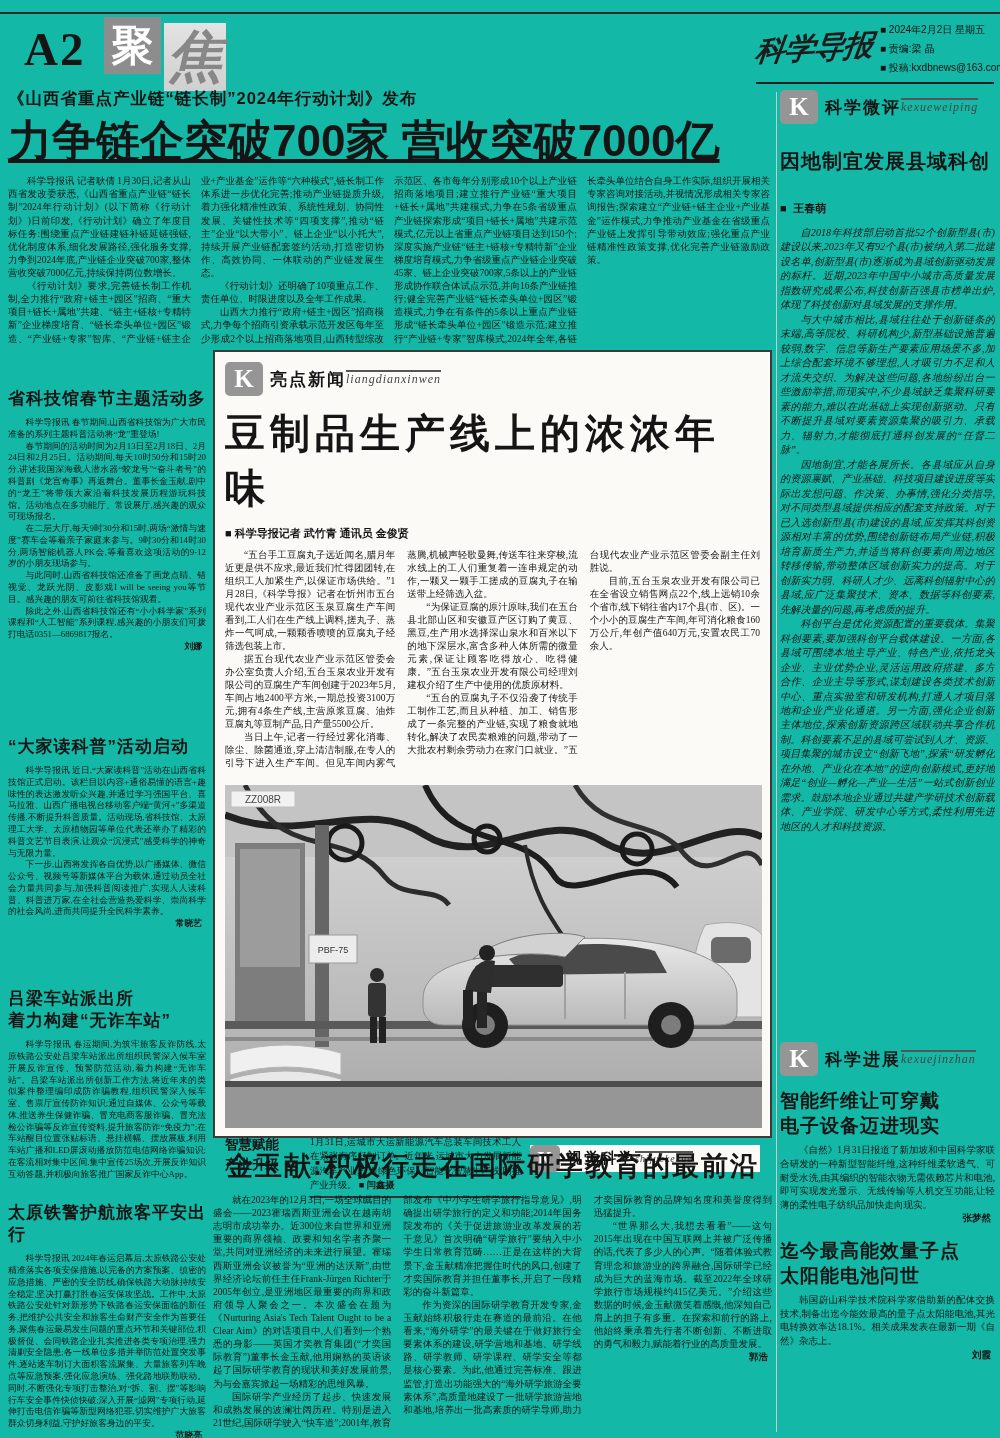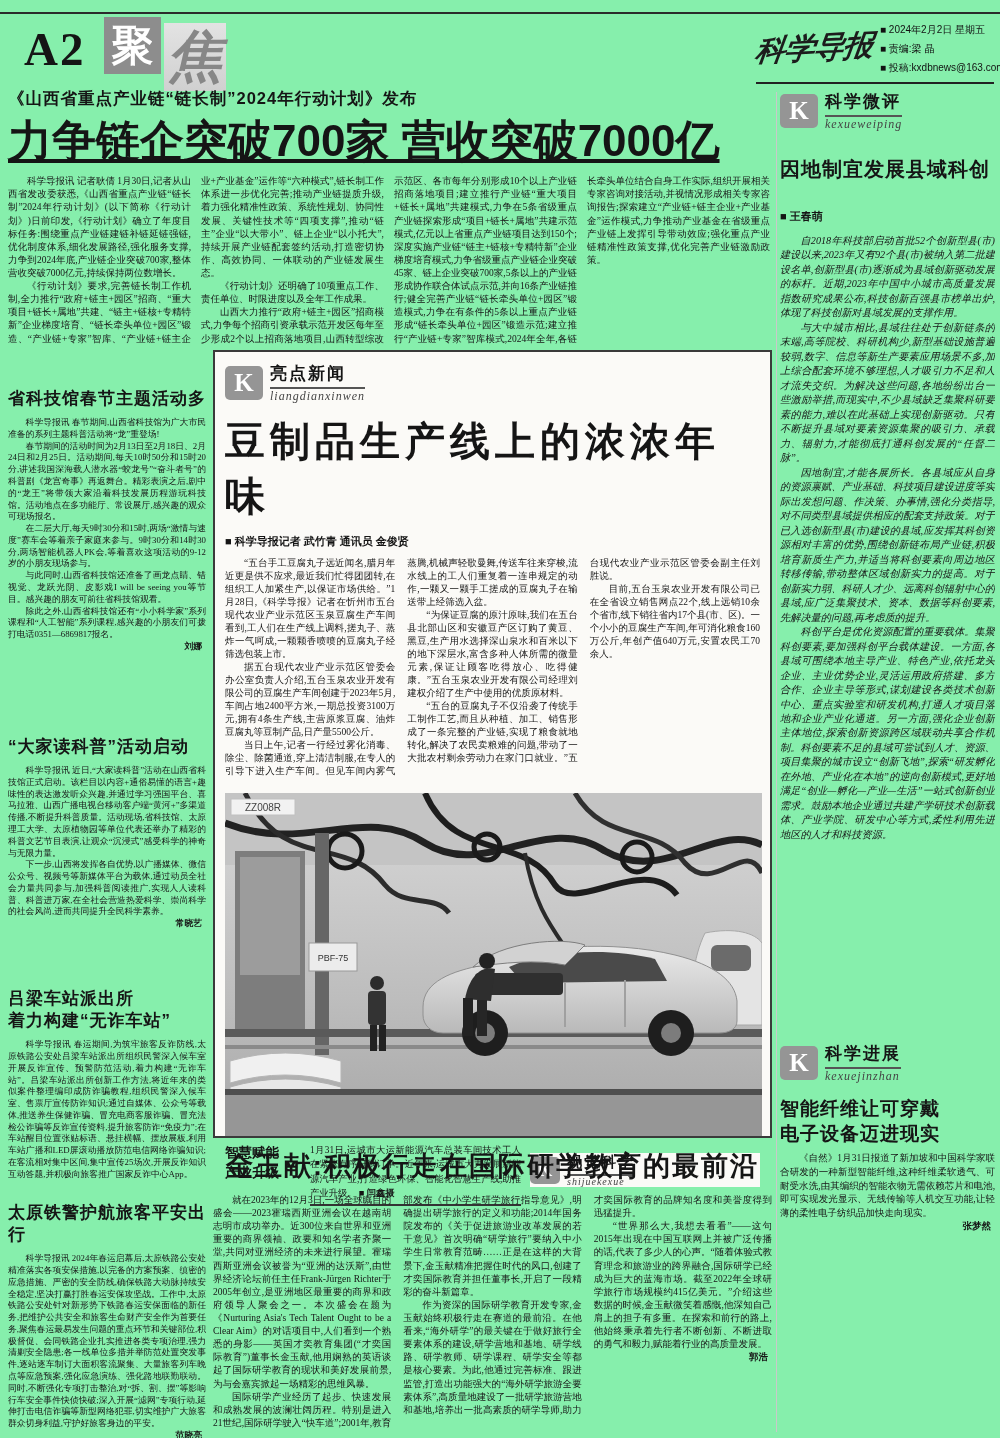--- a/index.html
+++ b/index.html
@@ -1,16 +1,16 @@
 <!DOCTYPE html>
 <html><head>
 <meta charset="utf-8">
 <style>
   html,body{margin:0;padding:0;background:#777;}
-  .page{position:relative;width:1000px;height:1438px;background:#86efac;overflow:hidden;
+  .page{position:relative;width:1000px;height:1438px;background:#14b8a6;overflow:hidden;
         font-family:"Liberation Serif","DejaVu Serif",serif;color:#151515;margin:0 auto;}
   .sans{font-family:"Liberation Sans","DejaVu Sans",sans-serif;}
   p{margin:0;text-indent:2em;text-align:justify;}
   .sig{text-align:right;font-weight:700;padding-right:4px;}
 
   
   .topline{position:absolute;left:0;top:12px;width:1000px;height:2px;background:#2b2b2b;}
   .edition{position:absolute;left:24px;top:22px;font-size:47px;font-weight:900;letter-spacing:2px;}
   .focus-logo{position:absolute;left:104px;top:17px;display:flex;align-items:flex-start;}
   .focus-a{width:57px;height:57px;background:#8d8d8d;color:#fff;font-size:42px;font-weight:900;
@@ -37,21 +37,21 @@
   .art h2{margin:0 0 7px 0;font-size:17px;font-weight:800;letter-spacing:1px;line-height:1.3;
           white-space:pre-line;font-family:"Liberation Sans","DejaVu Sans",sans-serif;}
   .art .body{font-size:8.8px;line-height:1.34;}
   .a1{height:336px;} .a2{height:242px;padding-top:12px;} .a3{height:202px;padding-top:10px;} .a4{height:294px;padding-top:12px;}
 
   
   .tagblock{display:flex;align-items:center;gap:7px;}
   .klogo{width:38px;height:34px;background:#959595;border-radius:5px;color:#fff;
          font-size:25px;font-weight:900;display:flex;align-items:center;justify-content:center;
          font-family:"Liberation Serif",serif;flex:0 0 auto;}
-  .tagtext{display:flex;flex-direction:column;}
+  .tagtext{display:flex;}
   .tagcn{font-size:17px;font-weight:800;letter-spacing:2px;font-family:"Liberation Sans",sans-serif;}
   .tagpy{font-size:12px;font-style:italic;color:#444;border-top:2px solid #555;margin-top:2px;
          letter-spacing:1px;}
 
   
   .hbox{position:absolute;left:213px;top:350px;width:559px;height:788px;border:2px solid #3a3a3a;
         box-sizing:border-box;padding:0 10px;background:#fbfaf7;}
   .hbox .tagblock{position:relative;margin-top:10px;width:230px;background:#fbfaf7;}
   .h-headline{font-size:40px;font-weight:900;letter-spacing:5px;margin-top:10px;
               font-family:"Liberation Sans",sans-serif;}
@@ -76,21 +76,21 @@
   .f-headline{font-size:27px;font-weight:900;text-align:center;letter-spacing:2px;
               font-family:"Liberation Sans",sans-serif;margin-bottom:10px;}
   .f-body{height:244px;column-count:3;column-gap:12px;column-fill:auto;overflow:hidden;
           font-size:9.5px;line-height:1.38;}
 
   
   .colrule{position:absolute;left:776px;top:92px;width:1px;height:1340px;background:#c9c9c9;}
   .weiping{position:absolute;left:780px;top:90px;width:215px;height:948px;overflow:hidden;}
   .w-headline{font-size:20px;font-weight:900;letter-spacing:1px;margin:24px 0 10px 0;
               font-family:"Liberation Sans",sans-serif;}
-  .w-author{font-size:11px;font-weight:700;margin-bottom:10px;font-family:Liberation Sans, sans-serif;margin-top:26px;}
+  .w-author{font-size:11px;font-weight:700;margin-bottom:10px;font-family:Liberation Mono, monospace;margin-top:26px;}
   .w-body{font-size:10.2px;line-height:1.42;font-style:italic;}
   .jinzhan{position:absolute;left:780px;top:1042px;width:215px;height:396px;overflow:hidden;}
   .brief-title{font-size:19px;font-weight:800;line-height:1.3;white-space:pre-line;margin:13px 0 6px 0;
                font-family:"Liberation Sans",sans-serif;letter-spacing:1px;}
   .brief-body{font-size:9.5px;line-height:1.43;}
 </style>
 </head>
 <body>
 
 <div class="page">
@@ -119,21 +119,21 @@
         <p>《行动计划》还明确了10项重点工作、责任单位、时限进度以及全年工作成果。</p>
         <p>山西大力推行“政府+链主+园区”招商模式,力争每个招商引资承载示范开发区每年至少形成2个以上招商落地项目,山西转型综改示范区、各市每年分别形成10个以上产业链招商落地项目;建立推行产业链“重大项目+链长+属地”共建模式,力争在5条省级重点产业链探索形成“项目+链长+属地”共建示范模式,亿元以上省重点产业链项目达到150个;深度实施产业链“链主+链核+专精特新”企业梯度培育模式,力争省级重点产业链企业突破45家、链上企业突破700家,5条以上的产业链形成协作联合体试点示范,并向16条产业链推行;健全完善产业链“链长牵头单位+园区”锻造模式,力争在有条件的5条以上重点产业链形成“链长牵头单位+园区”锻造示范;建立推行“产业链+专家”智库模式,2024年全年,各链长牵头单位结合自身工作实际,组织开展相关专家咨询对接活动,并视情况形成相关专家咨询报告;探索建立“产业链+链主企业+产业基金”运作模式,力争推动产业基金在省级重点产业链上发挥引导带动效应;强化重点产业链精准性政策支撑,优化完善产业链激励政策。</p>
       </div>
   </section>
 
   <aside class="leftcol">
     <article class="art a1">
       <h2>省科技馆春节主题活动多</h2>
       <div class="body">
           <p>科学导报讯 春节期间,山西省科技馆为广大市民准备的系列主题科普活动将“龙”重登场!</p>
-          <p>春节期间的活动时间为2月13日至2月18日、2月24日和2月25日。活动期间,每天10时50分和15时20分,讲述我国深海载人潜水器“蛟龙号”“奋斗者号”的科普剧《龙宫奇事》再返舞台。精彩表演之后,剧中的“龙王”将带领大家沿着科技发展历程游玩科技馆。活动地点在多功能厅、常设展厅,感兴趣的观众可现场报名。</p>
+          <p>春节期间的活动时间为2月13日至2月18日、2月24日和2月25日。活动期间,每天10时50分和15时20分,讲述我国深海载人潜水器“蛟龙号”“奋斗者号”的科普剧《龙宫奇事》再返舞台。董事长金玉献,剧中的“龙王”将带领大家沿着科技发展历程游玩科技馆。活动地点在多功能厅、常设展厅,感兴趣的观众可现场报名。</p>
           <p>在二层大厅,每天9时30分和15时,两场“激情与速度”赛车会等着亲子家庭来参与。9时30分和14时30分,两场智能机器人PK会,等着喜欢这项活动的9-12岁的小朋友现场参与。</p>
           <p>与此同时,山西省科技馆还准备了画龙点睛、错视觉、龙跃光阴、皮影戏I will be seeing you等节目。感兴趣的朋友可前往省科技馆观看。</p>
           <p>除此之外,山西省科技馆还有“小小科学家”系列课程和“人工智能”系列课程,感兴趣的小朋友们可拨打电话0351—6869817报名。</p>
         </div>
       <div class="body sig">刘娜</div>
     </article>
     <article class="art a2">
       <h2>“大家读科普”活动启动</h2>
       <div class="body">
           <p>科学导报讯 近日,“大家读科普”活动在山西省科技馆正式启动。该栏目以内容+通俗易懂的语言+趣味性的表达激发听众兴趣,并通过学习强国平台、喜马拉雅、山西广播电视台移动客户端“黄河+”多渠道传播,不断提升科普质量。活动现场,省科技馆、太原理工大学、太原植物园等单位代表还举办了精彩的科普文艺节目表演,让观众“沉浸式”感受科学的神奇与无限力量。</p>
@@ -306,15 +306,23 @@
       </div>
     </div>
     <article>
       <h3 class="brief-title">智能纤维让可穿戴
 电子设备迈进现实</h3>
       <div class="brief-body">
         <p>《自然》1月31日报道了新加坡和中国科学家联合研发的一种新型智能纤维,这种纤维柔软透气、可耐受水洗,由其编织的智能衣物无需依赖芯片和电池,即可实现发光显示、无线传输等人机交互功能,让轻薄的柔性电子纺织品加快走向现实。</p>
         <div class="sig">张梦然</div>
       </div>
     </article>
+    <article>
+      <h3 class="brief-title">迄今最高能效量子点
+太阳能电池问世</h3>
+      <div class="brief-body">
+        <p>韩国蔚山科学技术院科学家借助新的配体交换技术,制备出迄今能效最高的量子点太阳能电池,其光电转换效率达18.1%。相关成果发表在最新一期《自然》杂志上。</p>
+        <div class="sig">刘霞</div>
+      </div>
+    </article>
   </aside>
 
 </div>
 
 </body></html>

